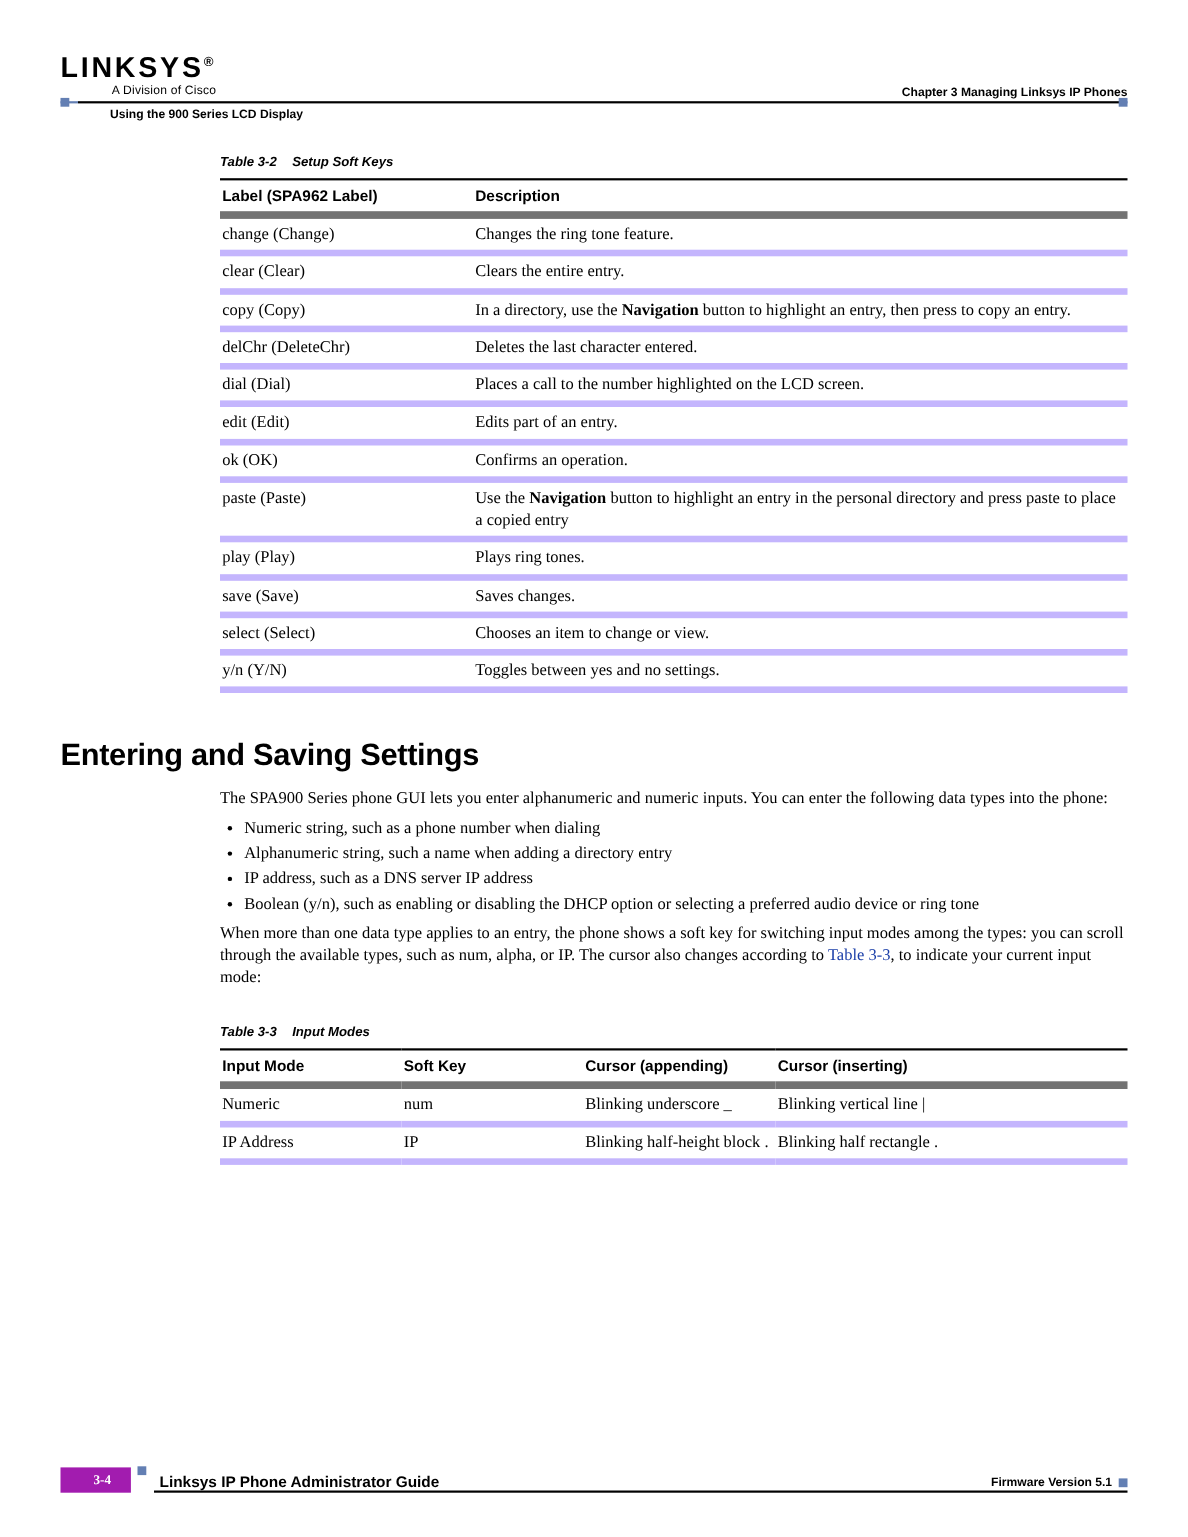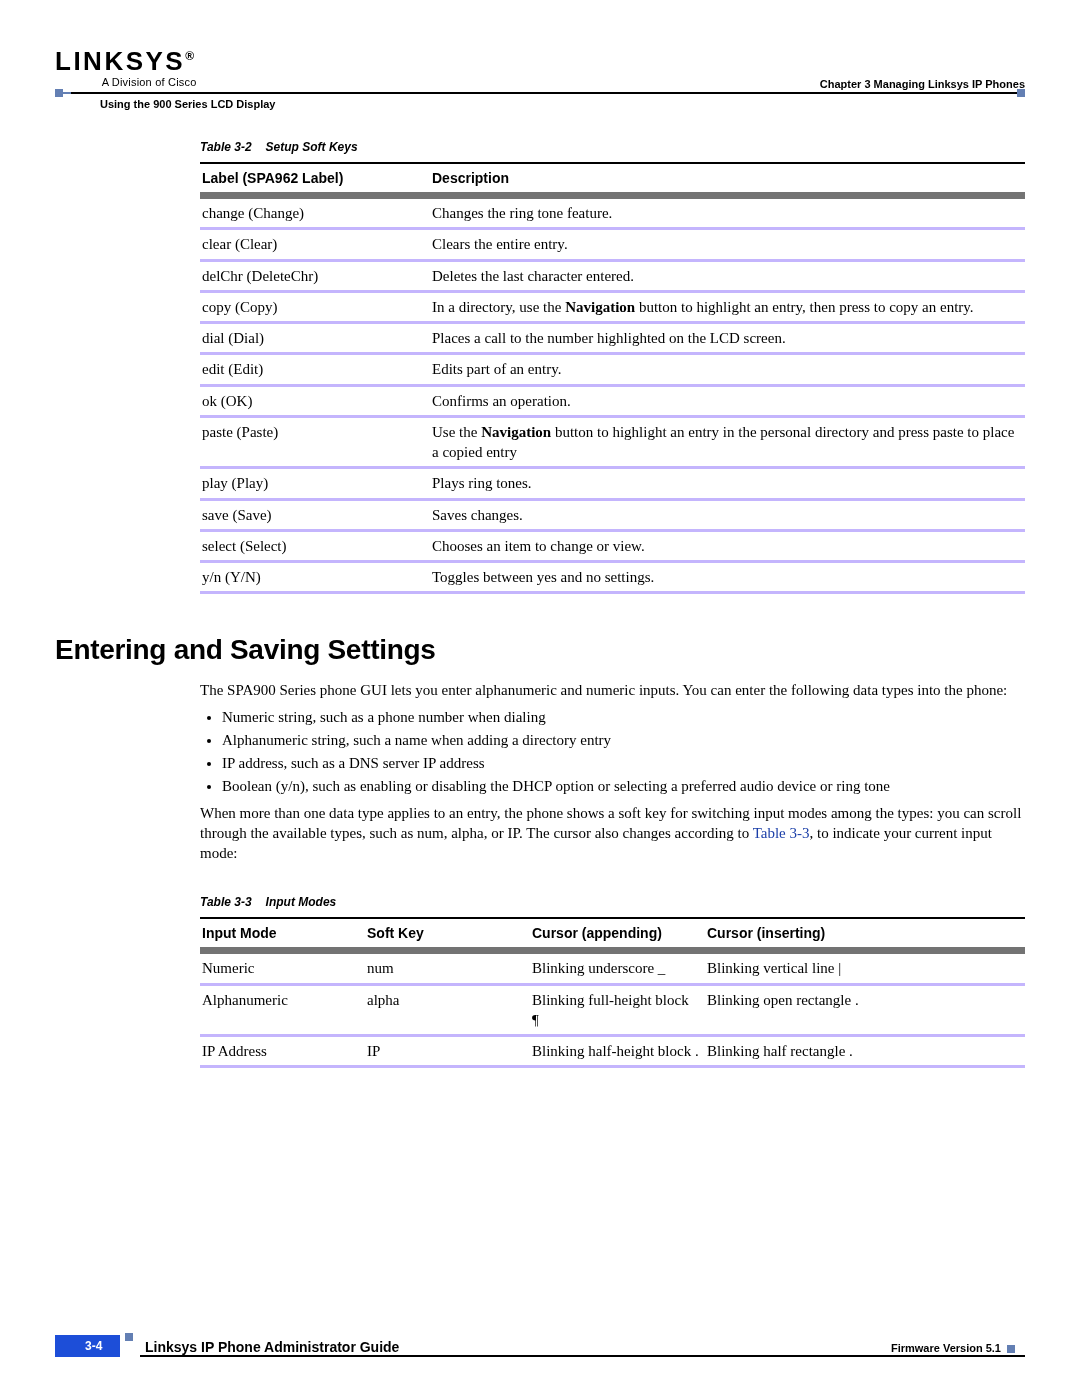--- a/index.html
+++ b/index.html
@@ -103,21 +103,21 @@
     font-family: Arial, Helvetica, sans-serif;
     font-weight: bold;
     font-size: 14px;
     text-align: left;
     padding: 6px 6px 6px 2px;
     border-bottom: 7px solid #737373;
     border-top: 2px solid #000;
   }
   table.softkeys td, table.inputmodes td {
     padding: 4px 6px 4px 2px;
-    border-bottom: 3px solid #c4b5fd;
+    border-bottom: 6px solid #c4b5fd;
     vertical-align: top;
     line-height: 1.35;
   }
   table.softkeys col.c1 { width: 230px; }
   table.inputmodes col.c1 { width: 165px; }
   table.inputmodes col.c2 { width: 165px; }
   table.inputmodes col.c3 { width: 175px; }
 
   h2.section {
     font-family: Arial, Helvetica, sans-serif;
@@ -160,30 +160,30 @@
     left: 90px;
     top: -16px;
   }
   .footer-sq {
     position:absolute; left:70px; bottom:16px; width:8px; height:8px; background:#637fb3;
   }
   .pagenum-box {
     position: absolute;
     left: 0;
     bottom: 0;
-    background: #1d4ed8;
+    background: #a21caf;
     color: #fff;
-    font-family: Liberation Sans, sans-serif;
+    font-family: Liberation Serif, serif;
     font-weight: bold;
     font-size: 12px;
     padding: 4px 18px 4px 30px;
   }
   .footer-right {
     position: absolute;
-    right: 10px;
+    right: 0;
     bottom: 3px;
     font-family: Arial, Helvetica, sans-serif;
     font-weight: bold;
     font-size: 11px;
   }
   .footer-right .sq {
     display:inline-block; width:8px; height:8px; background:#637fb3; vertical-align:middle; margin-left:6px;
   }
   b.inline { font-family: "Times New Roman", Times, serif; font-weight: bold; }
 </style>
@@ -227,26 +227,26 @@
       <tbody>
         <tr>
             <td>change (Change)</td>
             <td>Changes the ring tone feature.</td>
           </tr>
         <tr>
             <td>clear (Clear)</td>
             <td>Clears the entire entry.</td>
           </tr>
         <tr>
+            <td>copy (Copy)</td>
+            <td><span>In a directory, use the </span><b class="inline">Navigation</b><span> button to highlight an entry, then press to copy an entry.</span></td>
+          </tr>
+        <tr>
             <td>delChr (DeleteChr)</td>
             <td>Deletes the last character entered.</td>
-          </tr>
-        <tr>
-            <td>copy (Copy)</td>
-            <td><span>In a directory, use the </span><b class="inline">Navigation</b><span> button to highlight an entry, then press to copy an entry.</span></td>
           </tr>
         <tr>
             <td>dial (Dial)</td>
             <td>Places a call to the number highlighted on the LCD screen.</td>
           </tr>
         <tr>
             <td>edit (Edit)</td>
             <td>Edits part of an entry.</td>
           </tr>
         <tr>
@@ -311,26 +311,20 @@
         </tr>
       </thead>
       <tbody>
         <tr>
           <td>Numeric</td>
           <td>num</td>
           <td>Blinking underscore _</td>
           <td>Blinking vertical line |</td>
         </tr>
         <tr>
-          <td>Alphanumeric</td>
-          <td>alpha</td>
-          <td>Blinking full-height block ¶</td>
-          <td>Blinking open rectangle .</td>
-        </tr>
-        <tr>
           <td>IP Address</td>
           <td>IP</td>
           <td>Blinking half-height block .</td>
           <td>Blinking half rectangle .</td>
         </tr>
       </tbody>
     </table>
 
   </div>
 

